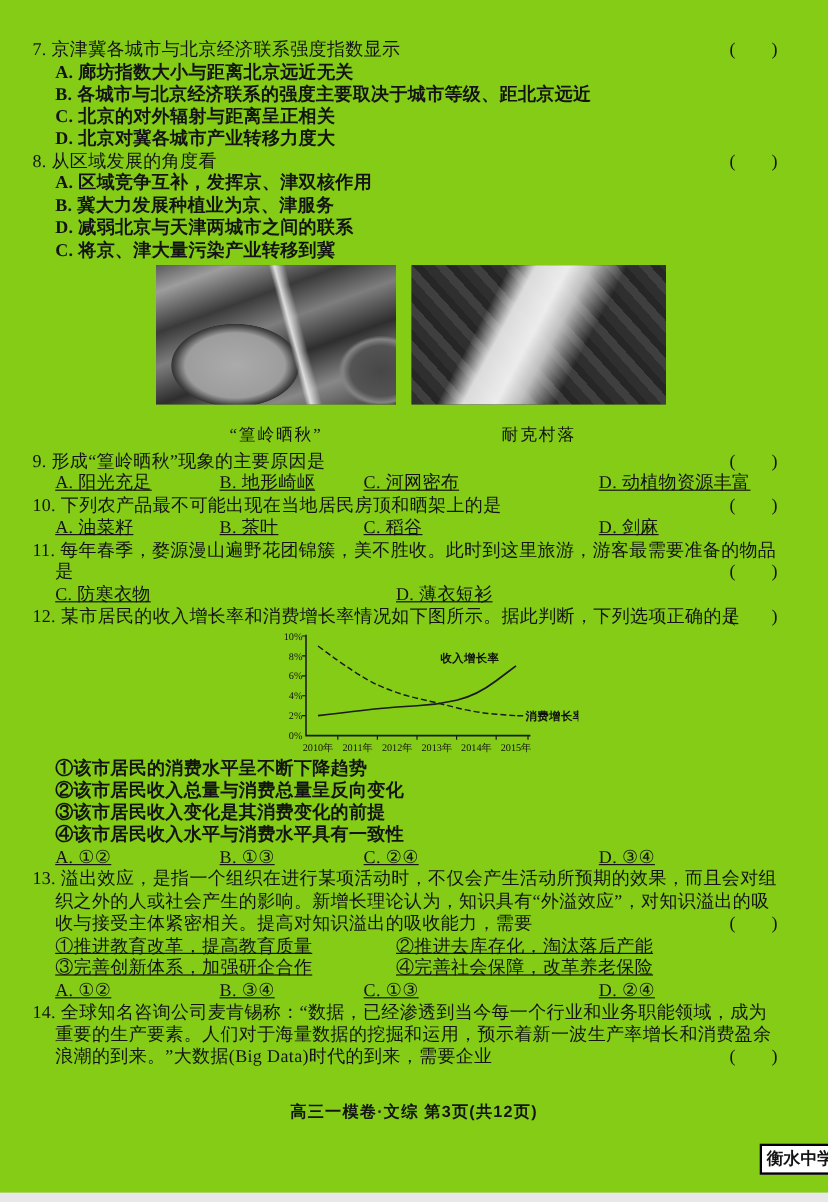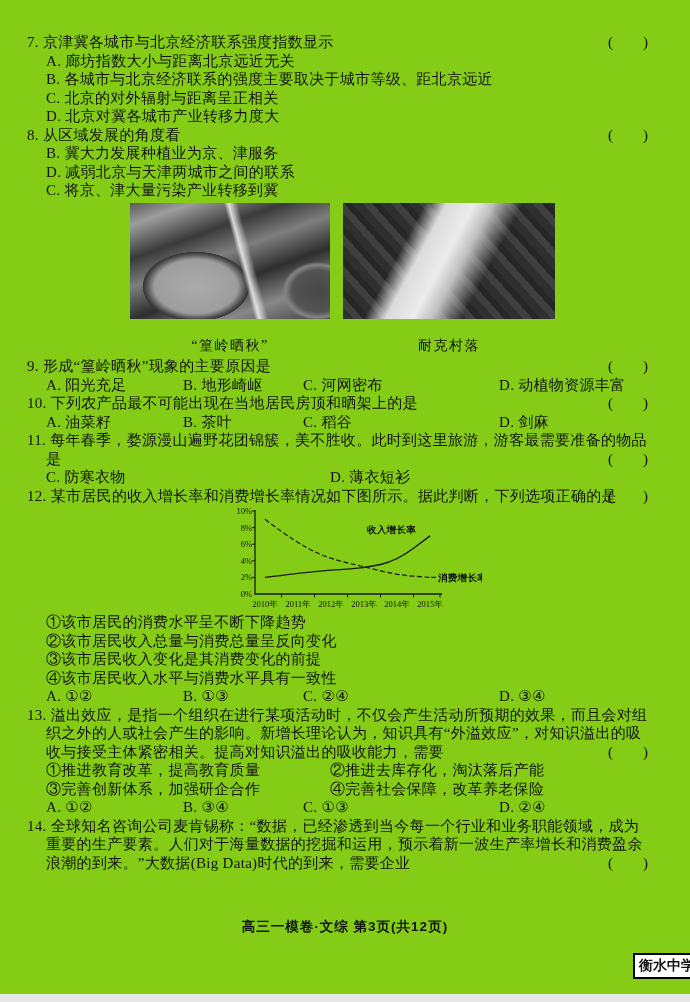--- a/index.html
+++ b/index.html
@@ -2,22 +2,22 @@
 <html><head>
 <meta charset="utf-8">
 <style>
   html,body{margin:0;padding:0;background:#e8e8e8;}
   .page{position:relative;width:690px;height:994px;background:#84cc16;overflow:hidden;
         font-family:"Liberation Serif","DejaVu Serif",serif;font-size:15px;line-height:18.5px;
         color:#141414;}
   .content{padding:33px 42px 0 27px;letter-spacing:0.3px;}
   .qhead{position:relative;padding-left:19px;text-indent:-19px;}
   .bracket{position:absolute;right:0;bottom:0;text-indent:0;letter-spacing:0;}
-  .opts{padding-left:19px;}
-  .optrow{display:flex;padding-left:19px;}
+  .opts{padding-left:19px;font-weight:bold;}
+  .optrow{display:flex;padding-left:19px;text-decoration:underline;}
   .optrow .c1{width:137px;flex:none;}
   .optrow .c2{width:120px;flex:none;}
   .optrow .c3{width:196px;flex:none;}
   .optrow .c4{flex:1;}
   .optrow2 .c1{width:284px;flex:none;}
   .para{text-indent:2em;text-align:justify;font-style:italic;}
   .figures{display:flex;gap:13px;margin:3px 0 2px 103px;}
   .fig{margin:0;}
   .photo{height:116px;filter:grayscale(1);}
   .photo1{width:200px;background:
@@ -53,20 +53,21 @@
         <div>A. 廊坊指数大小与距离北京远近无关</div>
         <div>B. 各城市与北京经济联系的强度主要取决于城市等级、距北京远近</div>
         <div>C. 北京的对外辐射与距离呈正相关</div>
         <div>D. 北京对冀各城市产业转移力度大</div>
       </div>
     </section>
 
     <section>
       <div class="qhead"><span>8.</span> <span>从区域发展的角度看</span><span class="bracket">(　　)</span></div>
       <div class="opts">
+        <div>A. 区域竞争互补，发挥京、津双核作用</div>
         <div>B. 冀大力发展种植业为京、津服务</div>
         <div>D. 减弱北京与天津两城市之间的联系</div>
         <div>C. 将京、津大量污染产业转移到冀</div>
       </div>
     </section>
 
 
     <div class="figures">
       <figure class="fig">
         <div class="photo photo1"></div>

